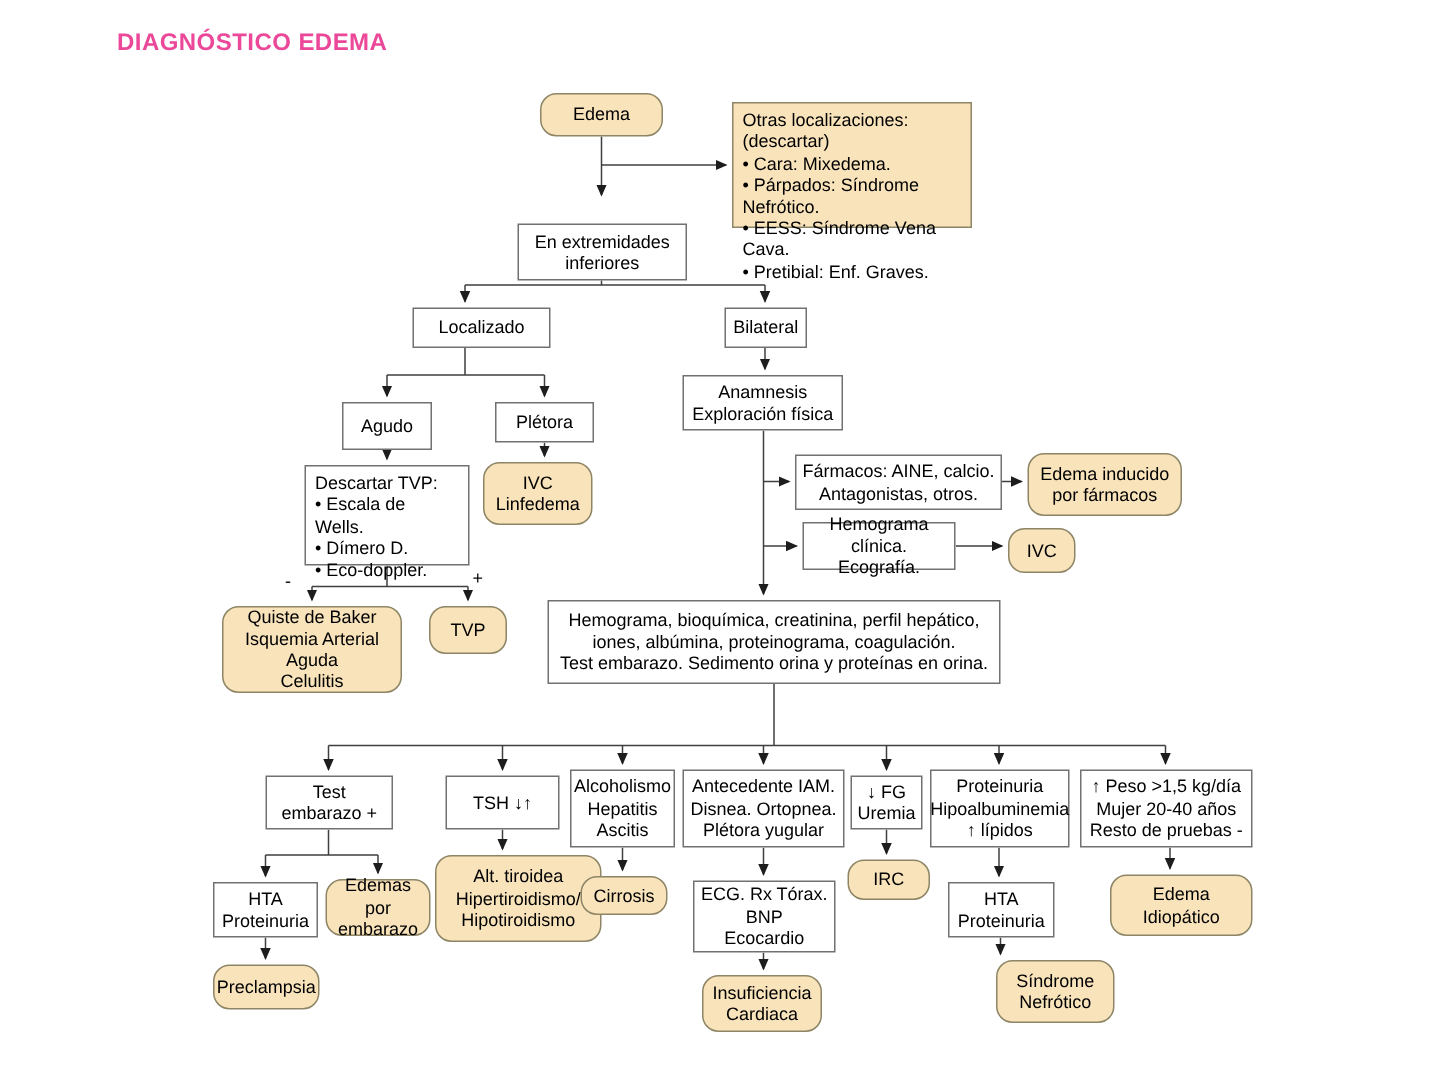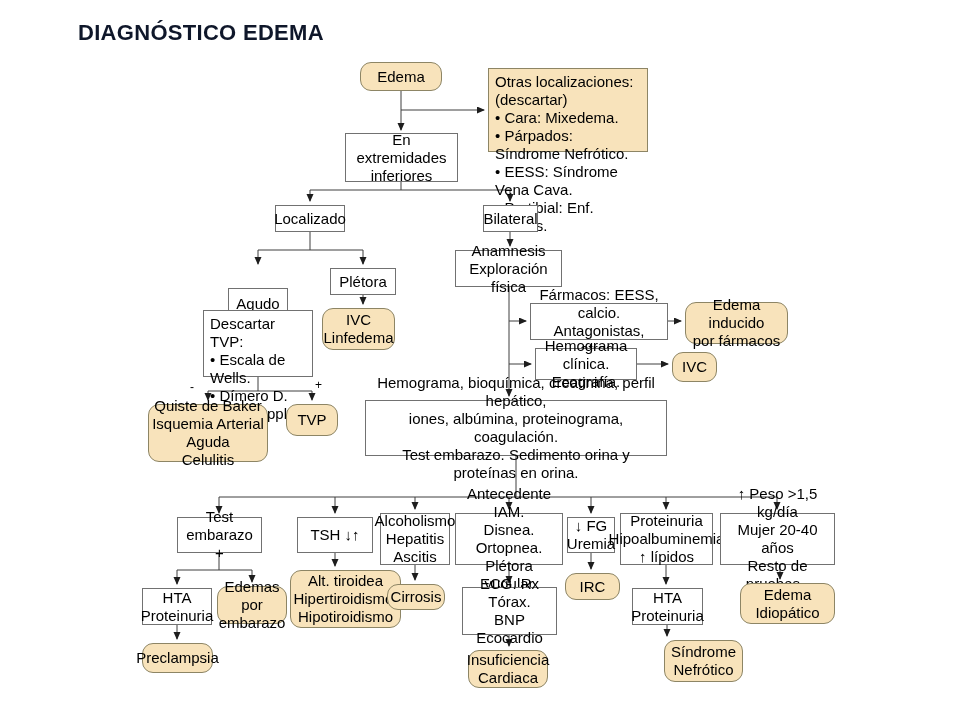--- a/index.html
+++ b/index.html
@@ -1,23 +1,23 @@
 <!DOCTYPE html>
 <html><head>
 <meta charset="utf-8">
 <style>
   html,body{margin:0;padding:0;background:#fff;}
   .canvas{position:relative;width:960px;height:720px;background:#fff;overflow:hidden;
           font-family:"Liberation Sans",sans-serif;color:#000;}
-  .page-title{position:absolute;left:78px;top:20px;font-size:22px;font-weight:700;
-              letter-spacing:0.3px;color:#0f172a;text-align:center;}
+  .page-title{position:absolute;left:78px;top:20px;font-size:16px;font-weight:700;
+              letter-spacing:0.3px;color:#ec4899;text-align:center;}
   svg.wires{position:absolute;left:0;top:0;pointer-events:none;}
   .node{position:absolute;box-sizing:border-box;display:flex;align-items:center;
         justify-content:center;text-align:center;white-space:pre-line;
-        font-size:15px;line-height:1.2;background:#fff;border:1px solid #717171;
+        font-size:12px;line-height:1.2;background:#fff;border:1px solid #717171;
         padding:1px 3px;}
   .tan{background:#F8E3BB;border-color:#8D8565;border-radius:11px;}
   .left{align-items:flex-start;justify-content:flex-start;text-align:left;padding:4px 6px;}
   .edge-label{position:absolute;font-size:12px;font-weight:400;color:#000;}
 </style>
 </head>
 <body>
 
 <div class="canvas">
 
@@ -74,39 +74,39 @@
 
   <div class="edge-label" style="left:190px;top:380px;">-</div>
   <div class="edge-label" style="left:315px;top:378px;">+</div>
 
   <div class="node tan" style="left:360px;top:62px;width:82px;height:29px;">Edema</div>
   <div class="node tan left" style="left:488px;top:68px;width:160px;height:84px;border-radius:0;">Otras localizaciones: (descartar)
 • Cara: Mixedema.
 • Párpados: Síndrome Nefrótico.
 • EESS: Síndrome Vena Cava.
 • Pretibial: Enf. Graves.</div>
-  <div class="node" style="left:345px;top:133px;width:113px;height:49px;">En extremidades
+  <div class="node" style="left:345px;top:149px;width:113px;height:38px;">En extremidades
 inferiores</div>
-  <div class="node" style="left:275px;top:205px;width:70px;height:27px;">Localizado</div>
+  <div class="node" style="left:275px;top:205px;width:92px;height:27px;">Localizado</div>
   <div class="node" style="left:483px;top:205px;width:55px;height:27px;">Bilateral</div>
-  <div class="node" style="left:228px;top:268px;width:60px;height:32px;margin-top:20px;">Agudo</div>
+  <div class="node" style="left:228px;top:268px;width:60px;height:32px;">Agudo</div>
   <div class="node" style="left:330px;top:268px;width:66px;height:27px;">Plétora</div>
   <div class="node left" style="left:203px;top:310px;width:110px;height:67px;">Descartar TVP:
 • Escala de Wells.
 • Dímero D.
 • Eco-doppler.</div>
   <div class="node tan" style="left:322px;top:308px;width:73px;height:42px;">IVC
 Linfedema</div>
   <div class="node tan" style="left:148px;top:404px;width:120px;height:58px;">Quiste de Baker
 Isquemia Arterial Aguda
 Celulitis</div>
   <div class="node tan" style="left:286px;top:404px;width:52px;height:32px;">TVP</div>
   <div class="node" style="left:455px;top:250px;width:107px;height:37px;">Anamnesis
 Exploración física</div>
-  <div class="node" style="left:530px;top:303px;width:138px;height:37px;">Fármacos: EESS, calcio.
+  <div class="node" style="left:530px;top:303px;width:138px;height:37px;">Fármacos: AINE, calcio.
 Antagonistas, otros.</div>
   <div class="node tan" style="left:685px;top:302px;width:103px;height:42px;">Edema inducido
 por fármacos</div>
   <div class="node" style="left:535px;top:348px;width:102px;height:32px;">Hemograma clínica.
 Ecografía.</div>
   <div class="node tan" style="left:672px;top:352px;width:45px;height:30px;">IVC</div>
   <div class="node" style="left:365px;top:400px;width:302px;height:56px;">Hemograma, bioquímica, creatinina, perfil hepático,
 iones, albúmina, proteinograma, coagulación.
 Test embarazo. Sedimento orina y proteínas en orina.</div>
   <div class="node" style="left:177px;top:517px;width:85px;height:36px;">Test

